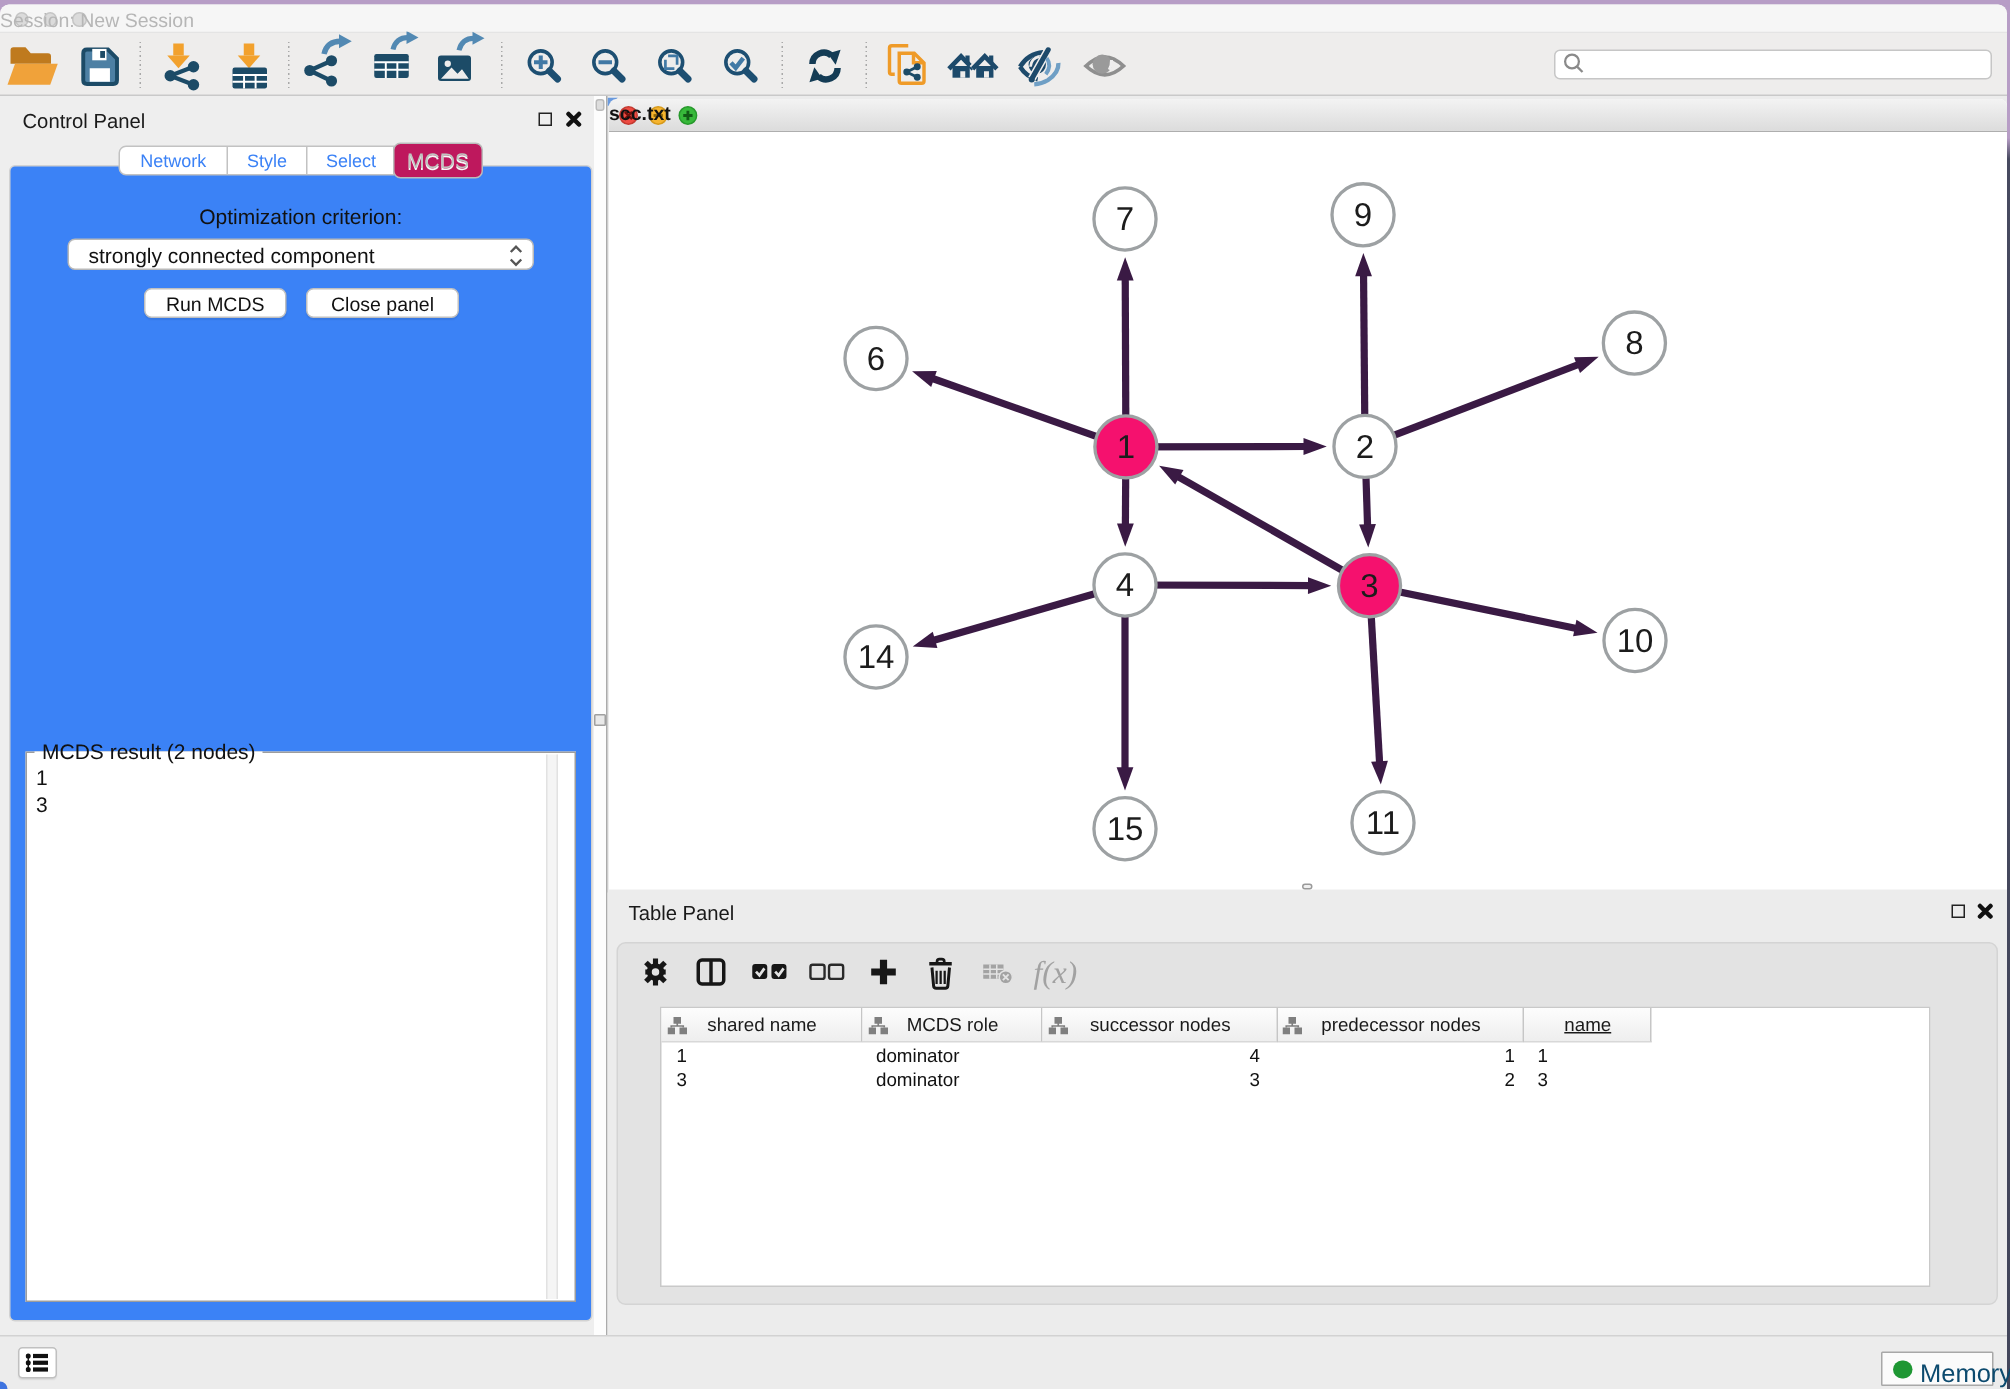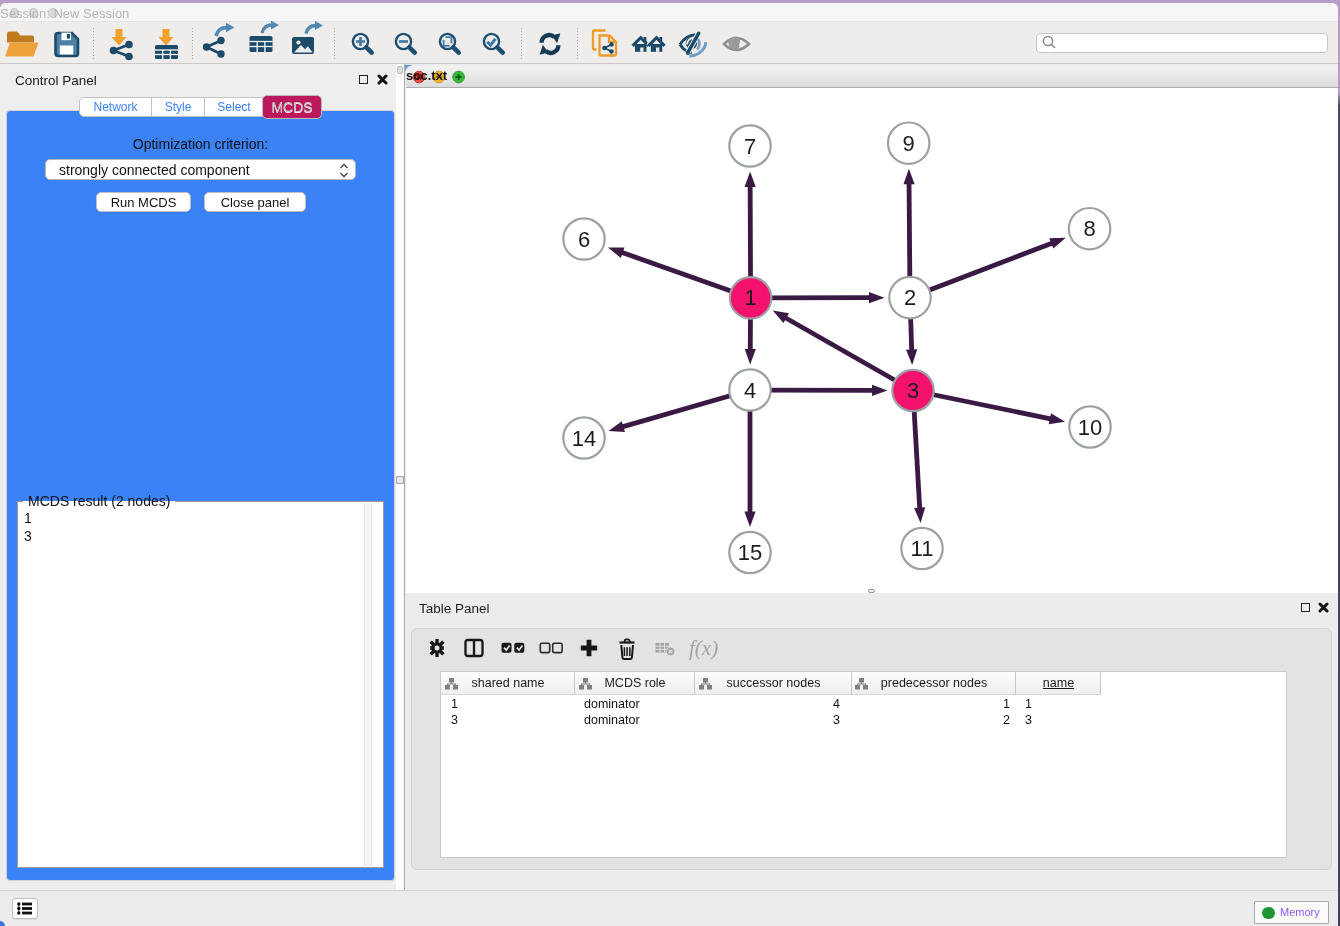--- a/index.html
+++ b/index.html
@@ -427,17 +427,17 @@
       <circle cx="1.8" cy="2" r="1.7" fill="#111"></circle>
         <rect x="5" y="0.6" width="10" height="2.8" fill="#111"></rect>
       <circle cx="1.8" cy="6.5" r="1.7" fill="#111"></circle>
         <rect x="5" y="5.1" width="10" height="2.8" fill="#111"></rect>
       <circle cx="1.8" cy="11" r="1.7" fill="#111"></circle>
         <rect x="5" y="9.6" width="10" height="2.8" fill="#111"></rect>
       <rect x="1.4" y="2" width="0.9" height="9" fill="#111"></rect>
     </svg>
     <div style="position:absolute;left:1254px;top:10px;width:75px;height:23px;background:#fbfbfb;border:1px solid #a8a8a8;border-radius:1px;">
       <div style="position:absolute;left:7px;top:4.5px;width:12.5px;height:12.5px;border-radius:50%;background:#1e9733;"></div>
-      <div style="position:absolute;left:25px;top:3.5px;font-size:11px;color:#8b5cf6;">Memory</div>
+      <div style="position:absolute;left:25px;top:3.5px;font-size:17px;color:#0c4a6e;">Memory</div>
     </div>
   </div>
 </div>
 <div style="position:absolute;left:-5px;top:921px;width:10px;height:10px;border-radius:50%;background:#3f74e0;"></div>
 
 </body></html>

